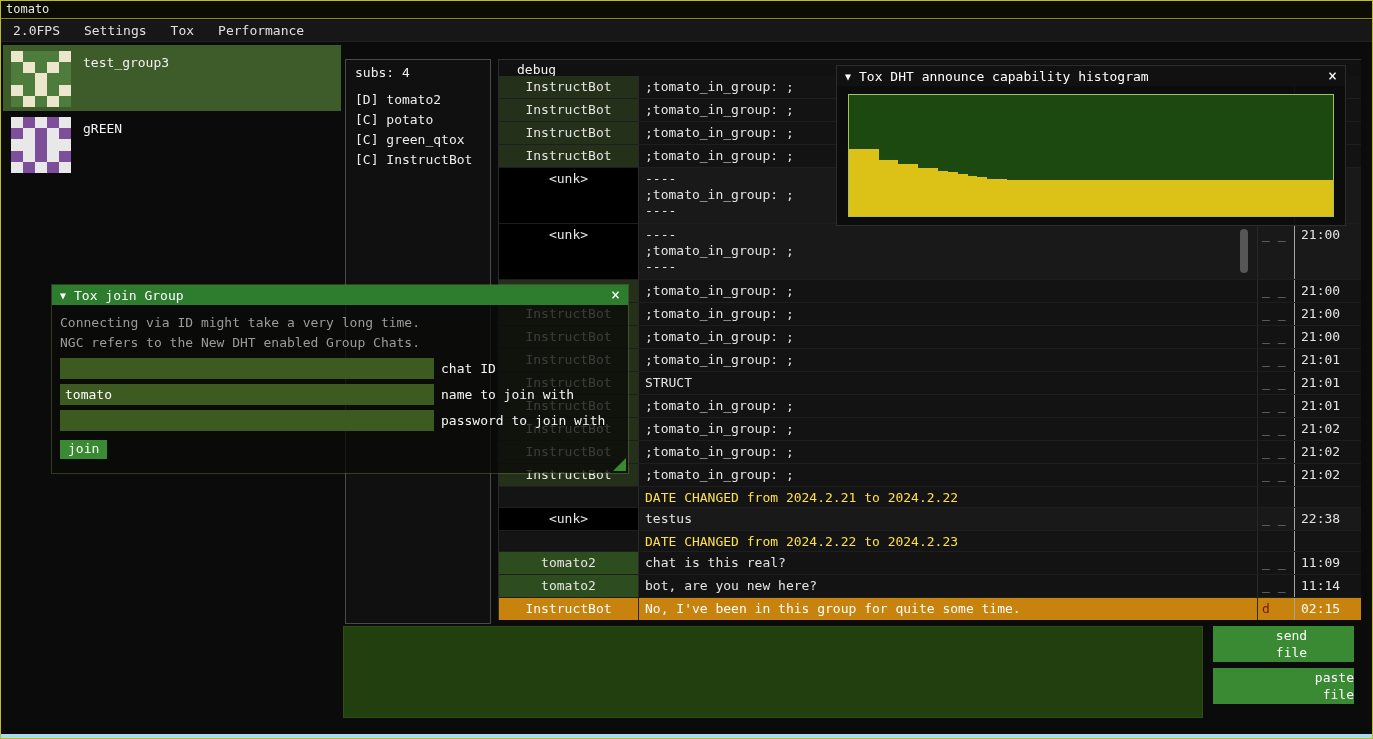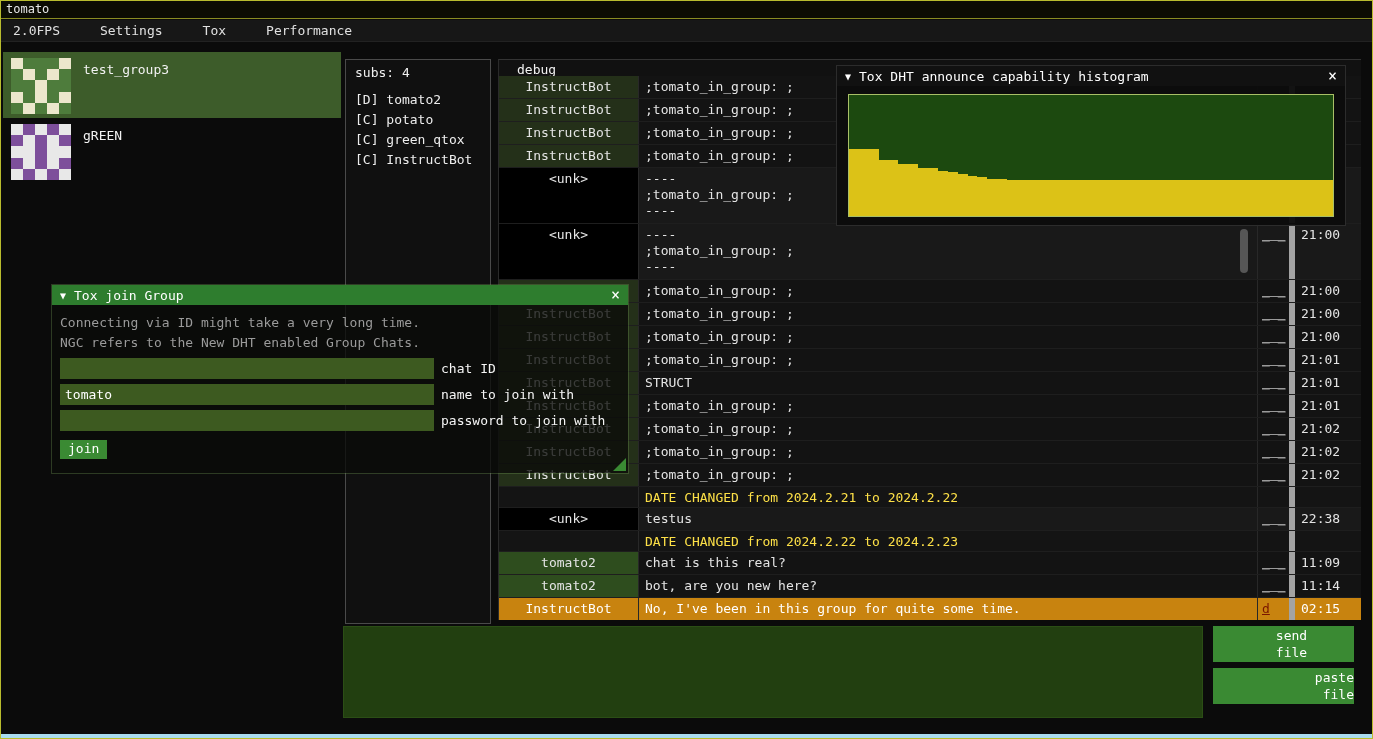--- a/index.html
+++ b/index.html
@@ -4,24 +4,24 @@
 <style>
   * { margin:0; padding:0; box-sizing:border-box; }
   html,body { background:#000; }
   body { font-family:"DejaVu Sans Mono", monospace; }
   .app { position:relative; width:1373px; height:739px; background:#0b0b0b;
          border:1px solid #b9bc2e; overflow:hidden; color:#e4e4e4; font-size:13px; }
 
   .titlebar { position:absolute; left:0; top:0; right:0; height:18px; background:#0c0c03;
               border-bottom:1px solid #8a8c22; font-size:12px; line-height:17px; padding-left:5px; color:#e6e6e6; }
   .menubar { position:absolute; left:0; top:19px; right:0; height:22px; background:#171717;
-             border-bottom:1px solid #222; display:flex; align-items:center; color:#e0e0e0;gap:16px; }
+             border-bottom:1px solid #222; display:flex; align-items:center; color:#e0e0e0; }
   .menu-item { padding:0 12px; height:100%; display:flex; align-items:center; cursor:pointer; }
 
-  .groups { position:absolute; left:2px; top:51px; width:338px; }
+  .groups { position:absolute; left:2px; top:44px; width:338px; }
   .group-row { display:flex; align-items:flex-start; padding:6px 8px; height:66px; cursor:pointer; }
   .group-row.selected { background:#3d5c2a; }
   .avatar { width:60px; height:56px; flex:0 0 60px; display:grid;
             grid-template-columns:repeat(5,1fr); grid-template-rows:repeat(5,1fr); }
   .group-label { margin-left:12px; margin-top:4px; color:#f2f2f2; }
 
   .subs { position:absolute; left:344px; top:58px; width:146px; height:565px;
           border:1px solid #4a4a4a; background:#101010; }
   .subs-header { padding:5px 9px 2px 9px; color:#f0f0f0; }
   .subs-list { margin-top:8px; }
@@ -31,21 +31,21 @@
           border-top:1px solid #333; border-left:1px solid #2a2a2a; background:#111; overflow:hidden; }
   .chat-tab { padding:2px 0 0 18px; height:18px; color:#f2f2f2; cursor:pointer; }
   .chat-rows { position:absolute; left:0; right:0; top:16px; }
   .crow { display:flex; align-items:flex-start; height:23px; background:#131313;
           border-bottom:1px solid #1e1e1e; overflow:hidden; }
   .crow.tall { height:56px; }
   .crow.date { height:21px; background:#141414; }
   .cell { padding:3px 6px; height:100%; line-height:16px; color:#e4e4e4; overflow:hidden; white-space:nowrap; }
   .cell.name  { width:140px; flex:0 0 140px; border-right:1px solid #282828;text-align:center; }
   .cell.msg   { flex:1; border-right:1px solid #282828; }
-  .cell.flags { width:37px; flex:0 0 37px; border-right:6px solid #a3a3a3; color:#9a9a9a; padding-left:4px;text-decoration:underline; }
+  .cell.flags { width:37px; flex:0 0 37px; border-right:1px solid #a3a3a3; color:#9a9a9a; padding-left:4px; }
   .cell.time  { width:66px; flex:0 0 66px; }
   .who-bot .cell.name { background:#243019; }
   .who-unk { background:#191919; }
   .who-unk .cell.name { background:#000000; }
   .who-t2 .cell.name { background:#2e4d1e; }
   .crow.hl, .crow.hl .cell.name { background:#c8830f; }
   .crow.hl .cell { color:#ffffff; }
   .crow.hl .cell.flags { color:#7a1600; }
   .crow.date .cell.msg { color:#fde047; }
 

